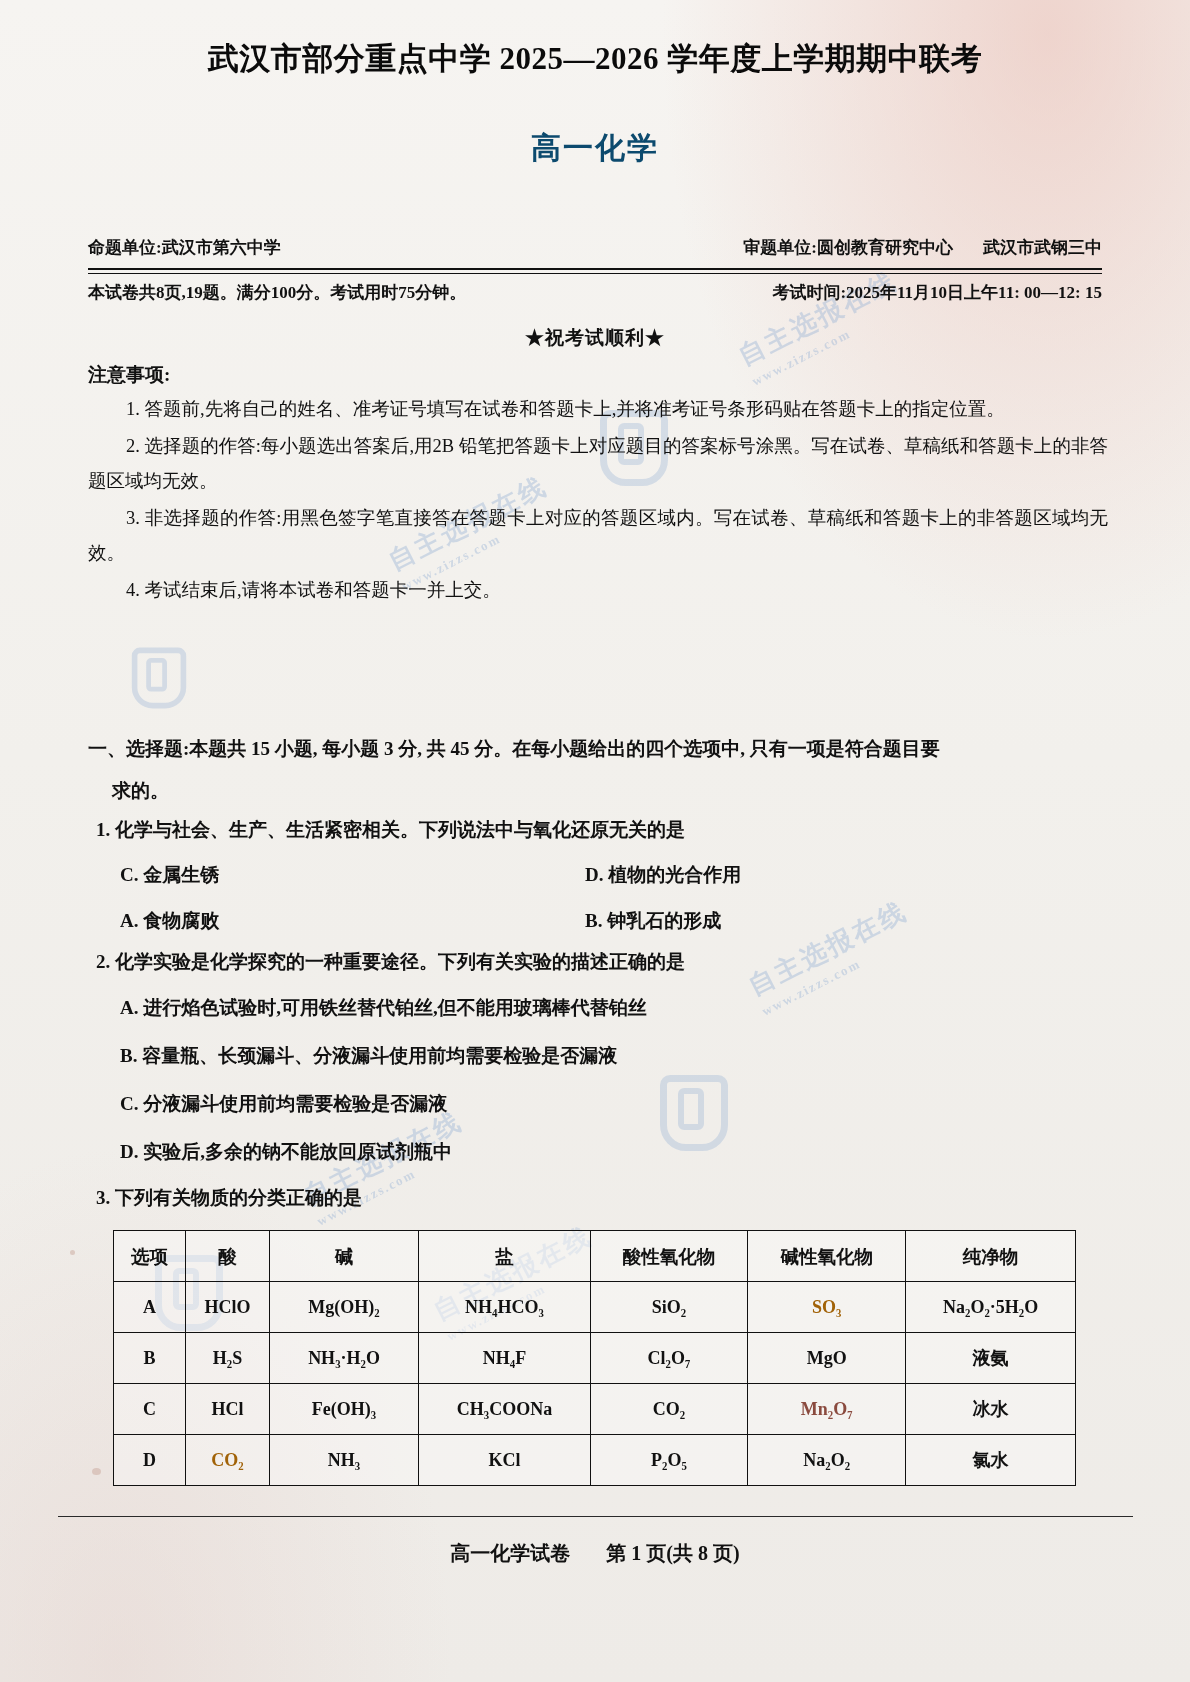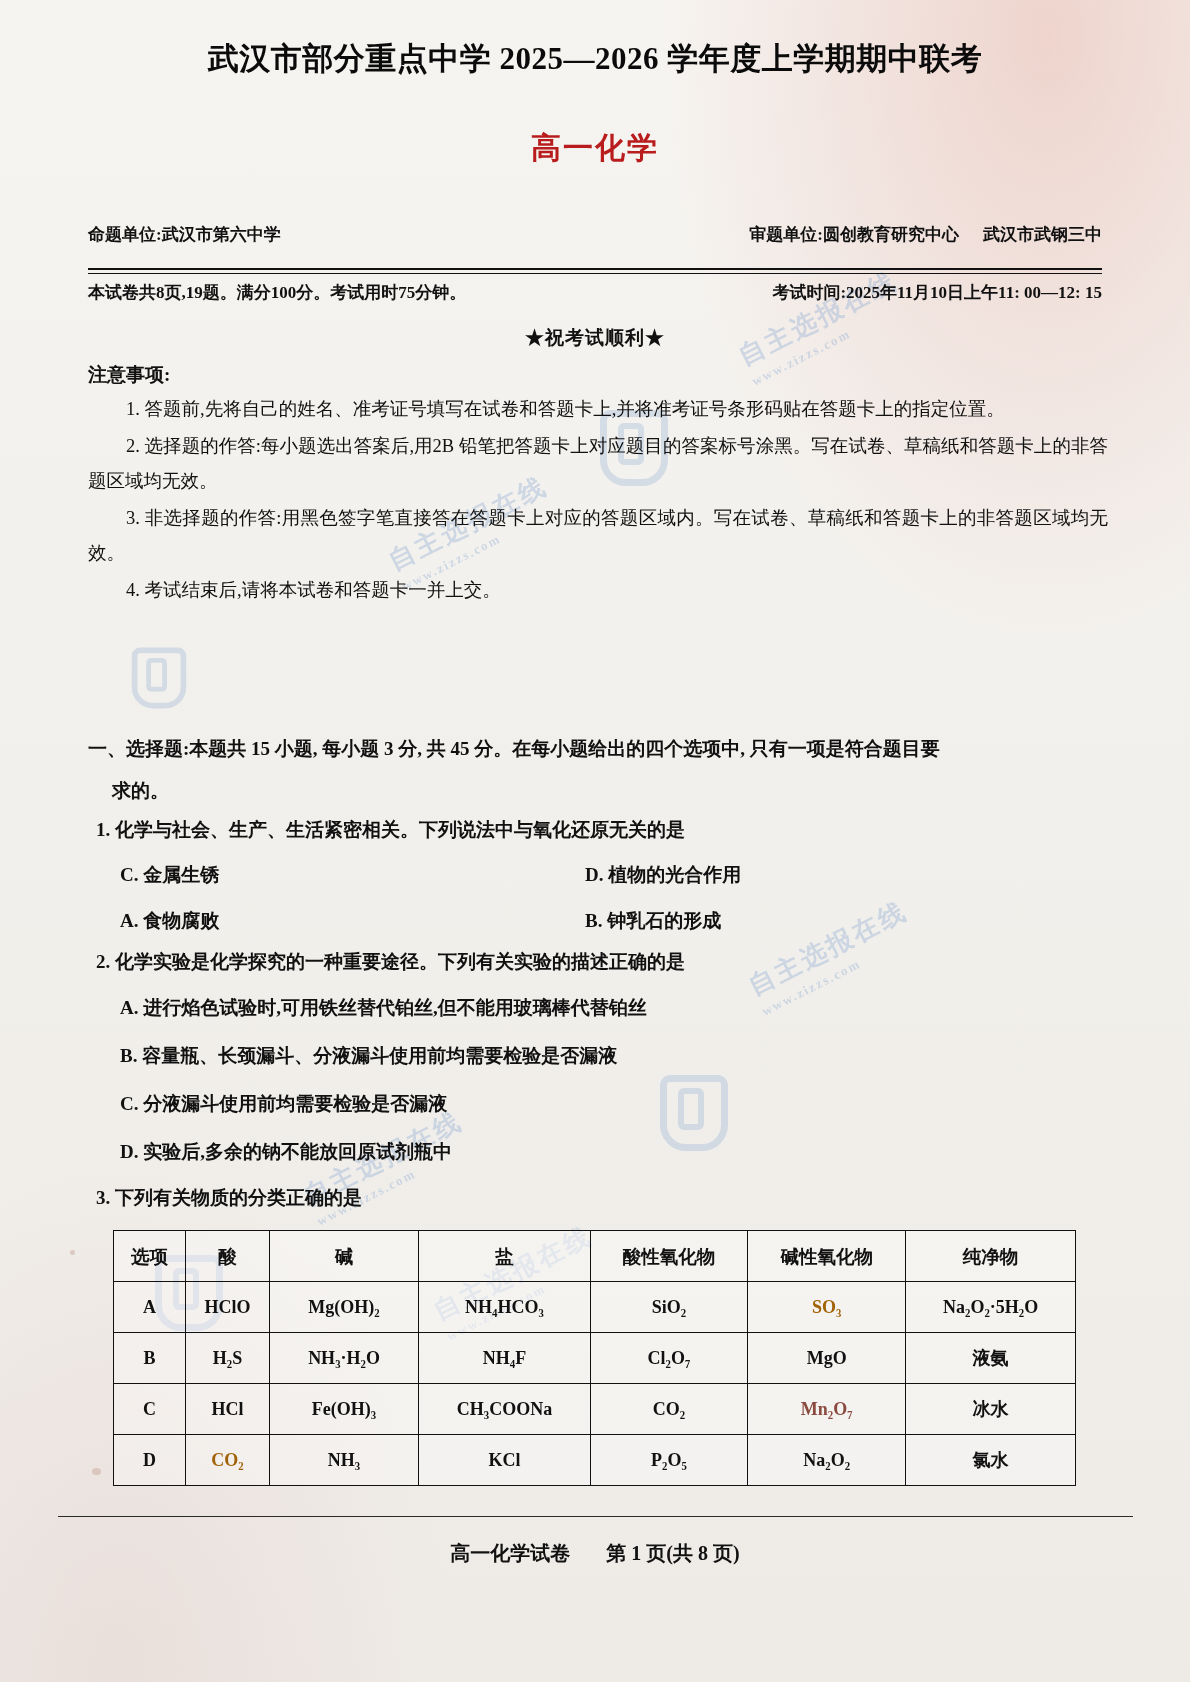--- a/index.html
+++ b/index.html
@@ -27,32 +27,32 @@
     font-size:31px;font-weight:bold;
     letter-spacing:0.5px;
     font-family:"Liberation Serif","DejaVu Serif",serif;
     color:#0b0b0b;
   }
   .doc-subtitle{
     position:absolute;left:0;top:128px;width:1190px;
     text-align:center;
     font-size:30px;font-weight:bold;
     letter-spacing:2px;
-    color:#b91c1c;
+    color:#0c4a6e;
   }
 
   
   .meta-row{
     position:absolute;left:88px;width:1014px;
     font-size:17px;font-weight:bold;
     display:flex;justify-content:space-between;align-items:baseline;
   }
-  .meta-row.one{top:223px;}
+  .meta-row.one{top:236px;}
   .meta-row.two{top:281px;}
-  .meta-right-wrap{display:flex;gap:24px;}
+  .meta-right-wrap{display:flex;gap:30px;}
   .rule{
     position:absolute;left:88px;width:1014px;top:268px;
     border-top:2.4px solid #111;
     border-bottom:1.4px solid #111;
     height:3px;
   }
 
   .wish{
     position:absolute;left:0;top:325px;width:1190px;
     text-align:center;font-size:19px;font-weight:bold;letter-spacing:1px;

